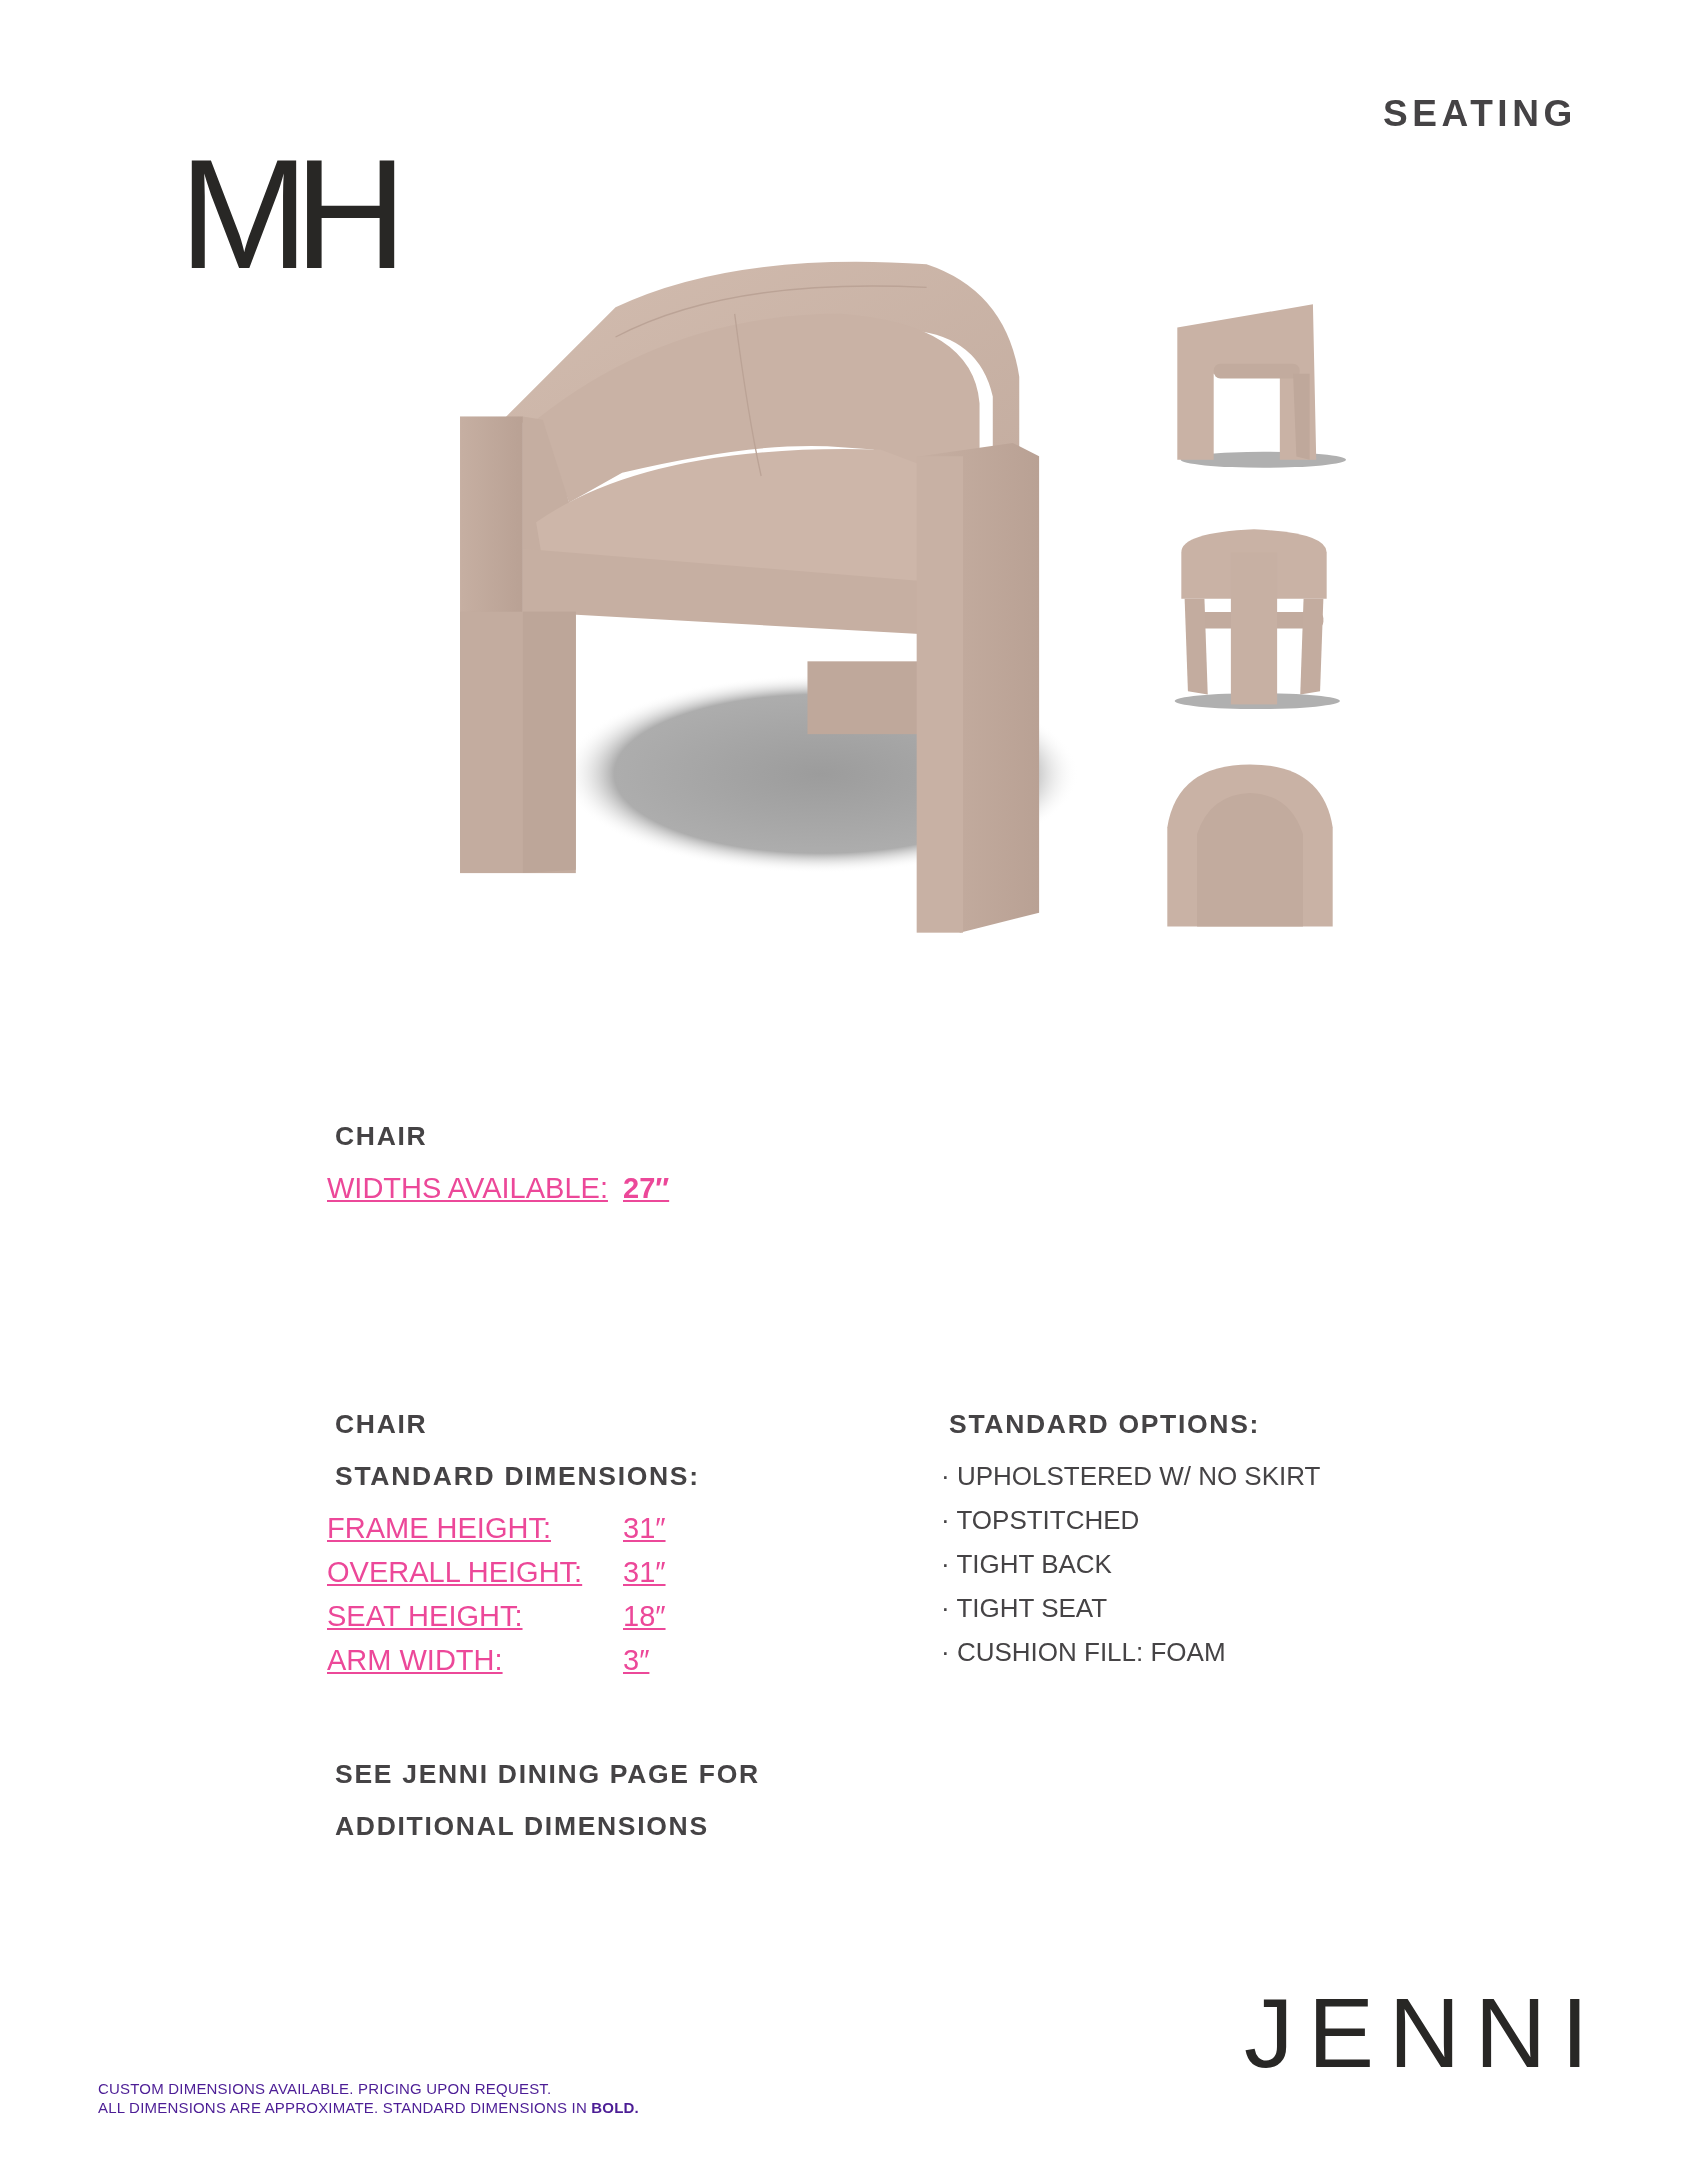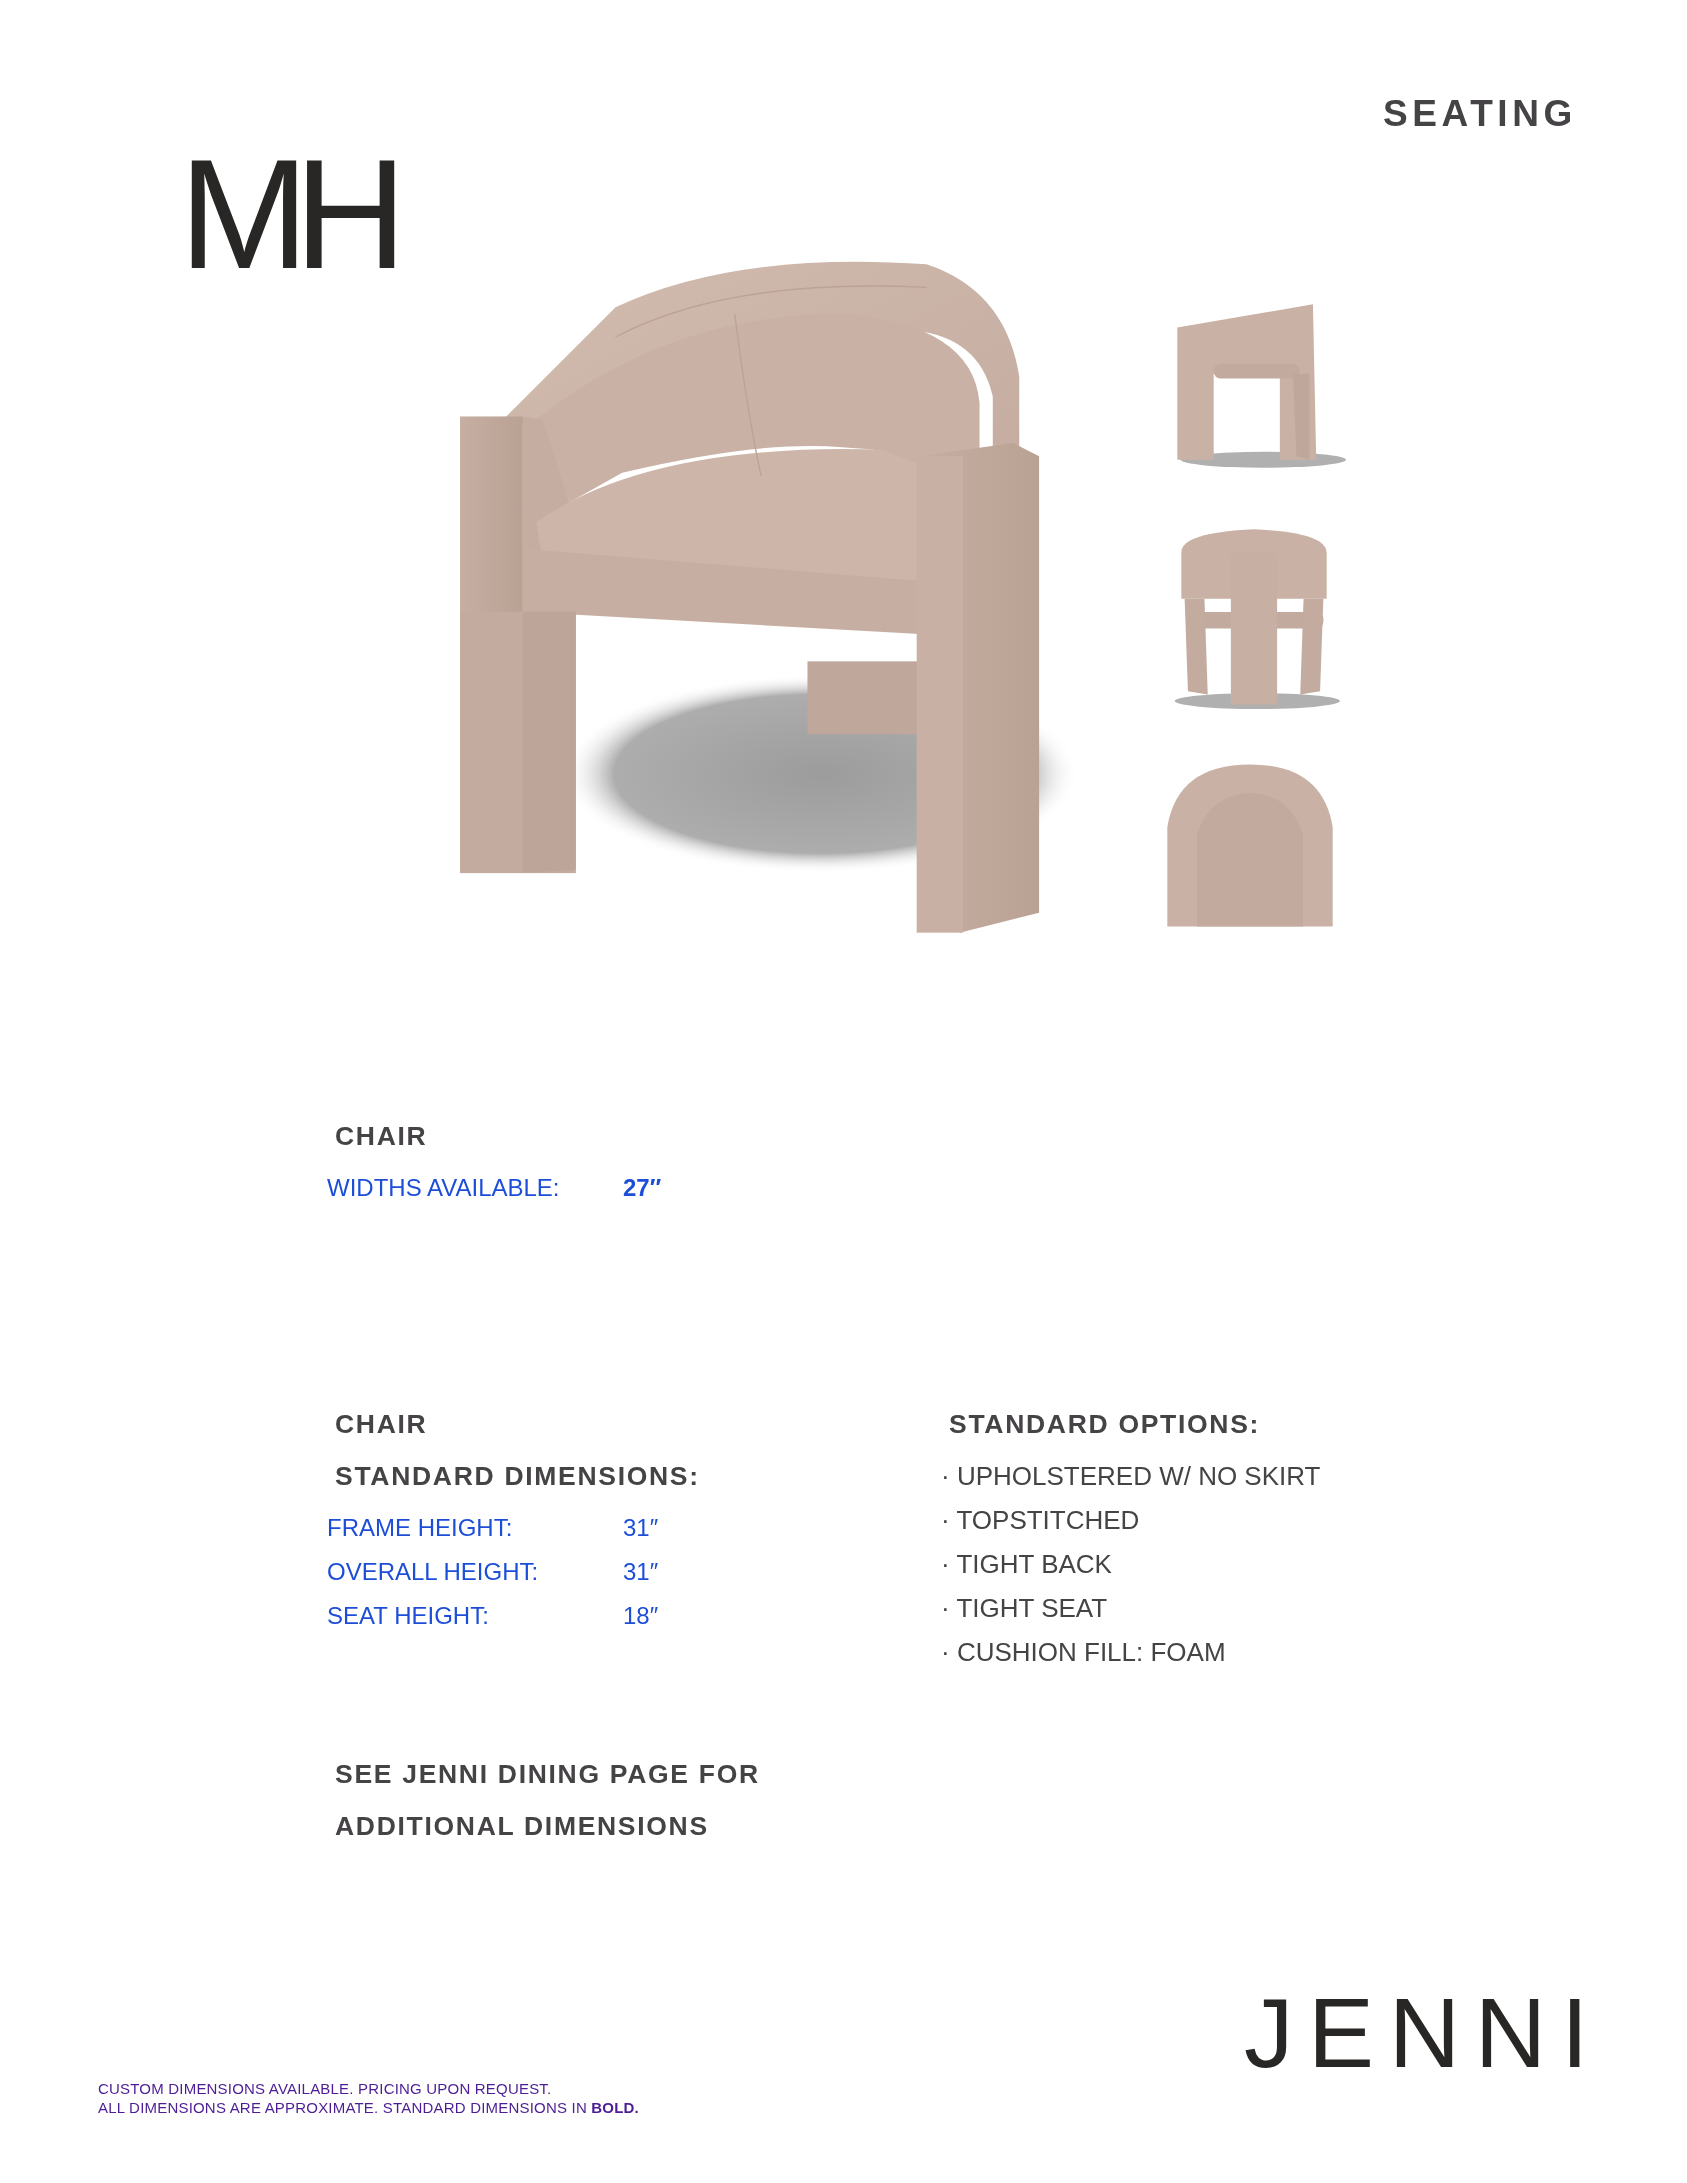--- a/index.html
+++ b/index.html
@@ -15,21 +15,21 @@
     .category { left: 1383px; top: 95px; font-size: 37px; font-weight: 700; letter-spacing: 4.6px;
                 color: #454345; line-height: 1; }
 
     
     .hero { left: 450px; top: 251px; width: 662px; height: 728px; }
     .thumb { width: 172px; }
 
     
     .spec-block { left: 327px; }
     .h { font-weight: 700; font-size: 26.5px; letter-spacing: 1.7px; color: #454345; line-height: 44px; margin: 8px; }
-    .row { display: flex; font-size: 24px; line-height: 44px; color: #1d4ed8; white-space: nowrap; }
+    .row { display: flex; font-size: 29px; line-height: 44px; color: #ec4899; white-space: nowrap; text-decoration: underline; }
     .row .lbl { width: 296px; }
     .row .val { font-weight: 400; }
     .row .val.bold { font-weight: 700; }
     .opt { font-size: 26px; line-height: 44px; color: #454345; white-space: nowrap; }
 
     .note { left: 327px; top: 1744px; }
     .note .h { line-height: 44px; }
 
     .footer { left: 98px; top: 2080px; font-size: 15px; line-height: 18.5px; color: #4c1d95;
               letter-spacing: 0.2px; }
@@ -124,20 +124,24 @@
     <span class="val">31″</span>
   </div>
   <div class="row">
     <span class="lbl">OVERALL HEIGHT:</span>
     <span class="val">31″</span>
   </div>
   <div class="row">
     <span class="lbl">SEAT HEIGHT:</span>
     <span class="val">18″</span>
   </div>
+  <div class="row">
+    <span class="lbl">ARM WIDTH:</span>
+    <span class="val">3″</span>
+  </div>
 </div>
 
 <div class="abs" style="left:941px; top:1394px;">
   <div class="h">STANDARD OPTIONS:</div>
   <div class="opt">· UPHOLSTERED W/ NO SKIRT</div>
   <div class="opt">· TOPSTITCHED</div>
   <div class="opt">· TIGHT BACK</div>
   <div class="opt">· TIGHT SEAT</div>
   <div class="opt">· CUSHION FILL: FOAM</div>
 </div>

